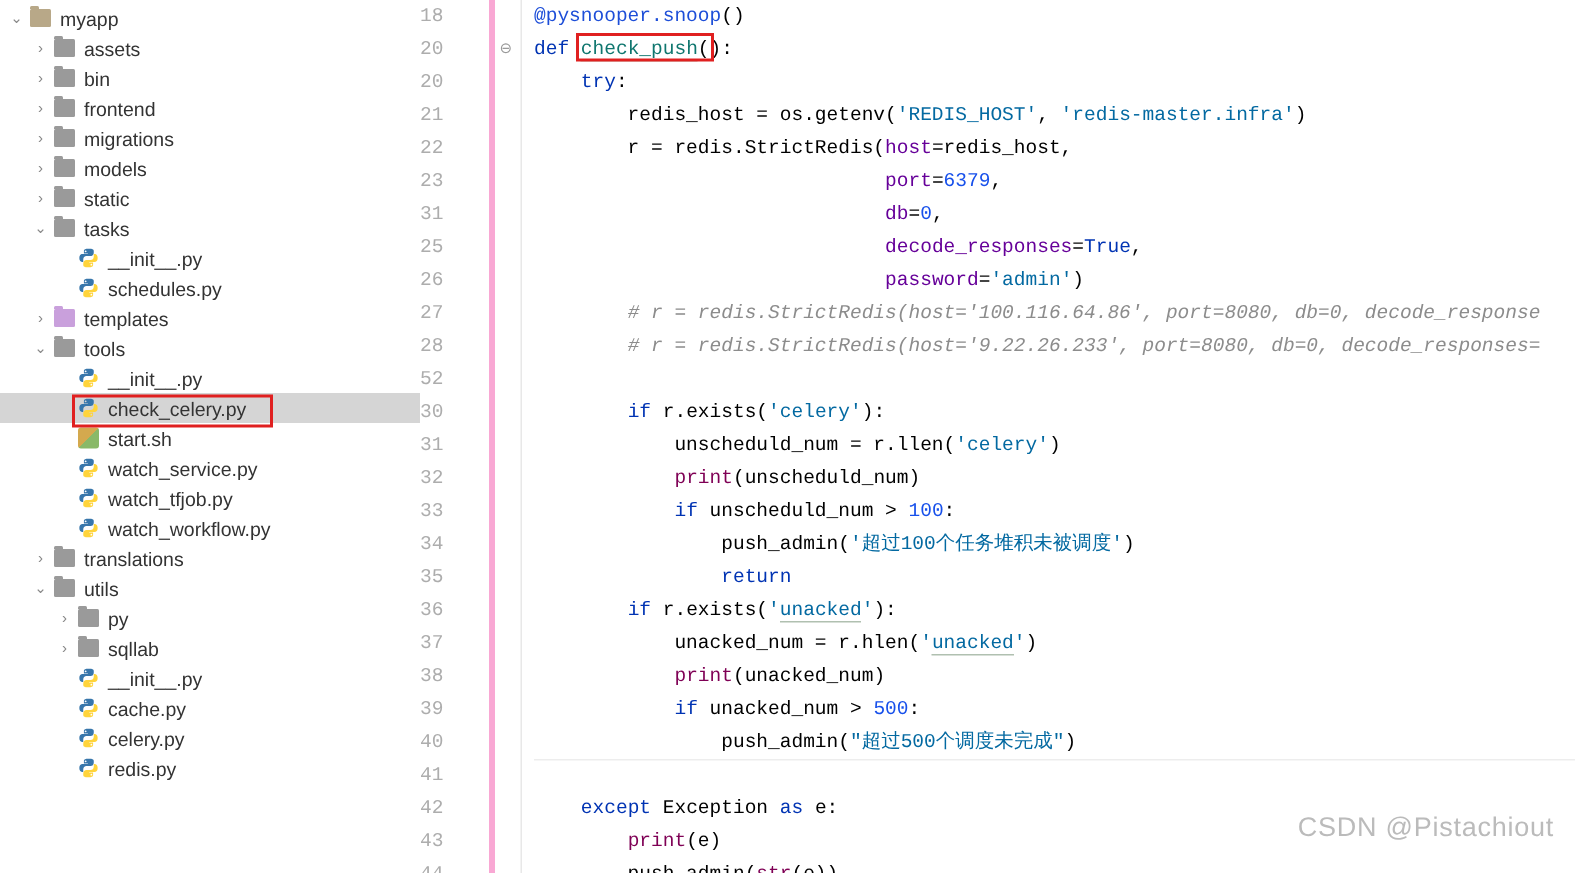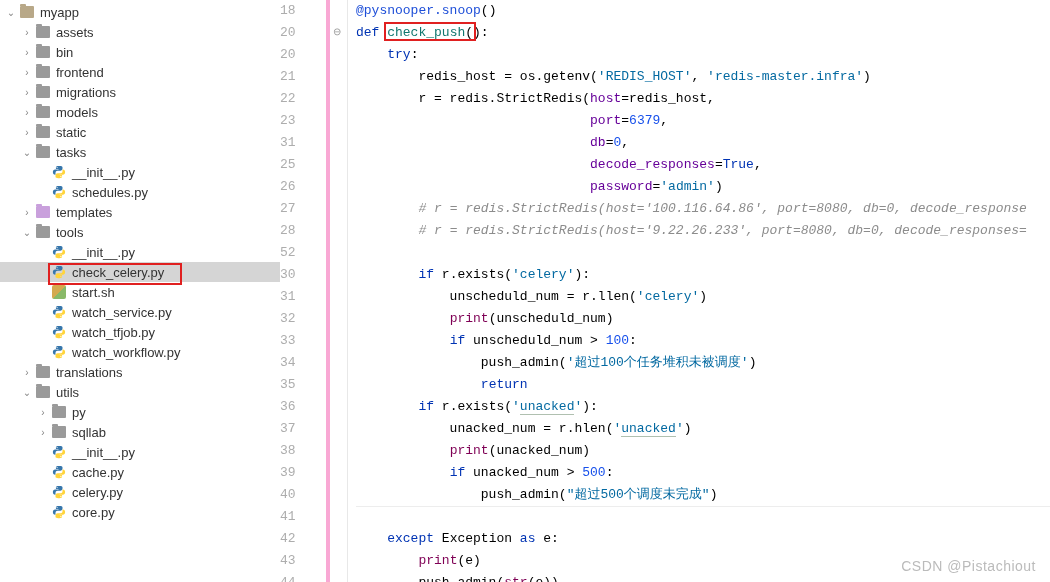--- a/index.html
+++ b/index.html
@@ -34,21 +34,21 @@
     .fn { color: #0f766e; }
     .str { color: #0369a1; }
     .num { color: #1750eb; text-align: center; }
     .comment { color: #8c8c8c; font-style: italic; }
     .builtin { color: #7f0055; }
     .decorator { color: #1d4ed8; }
     .param { color: #660099; margin-top: 46px; }
     .bool { color: #0033b3; }
     .underline { border-bottom: 1px solid #b0c0b0; }
     .red-box { position: absolute; border: 2px solid #e02020; pointer-events: none; }
-    .watermark { position: absolute; bottom: 8px; right: 14px; color: #bbb; font-size: 14px; font-family: Arial; letter-spacing: 0.5px; }
+    .watermark { position: absolute; bottom: 20px; right: 14px; color: #bbb; font-size: 18px; font-family: Arial; letter-spacing: 0.5px; }
   </style>
 </head>
 <body>
 
 <div class="container">
   <div class="sidebar" id="sidebar">
       <div class="tree-item indent-0">
         <span class="chevron">⌄</span>
         <span class="folder-icon tan"></span>
         <span class="tree-label">myapp</span>
@@ -224,21 +224,21 @@
         <span class="tree-label">celery.py</span>
       </div>
       <div class="tree-item indent-2">
         <span class="chevron"></span>
         <span class="py-icon">
           <svg viewBox="0 0 16 16">
             <path fill="#3776ab" d="M7.5 1c-1.5 0-3 .3-3 1.5v2h3v.5H3.5C2 5 1 6 1 8s1 3 2.5 3H4V9c0-1.5 1-2.5 2.5-2.5h3C11 6.5 12 5.5 12 4V2.5C12 1.3 10.5 1 9 1H7.5zM5.8 2.2c.4 0 .7.3.7.7s-.3.7-.7.7-.7-.3-.7-.7.3-.7.7-.7z"></path>
             <path fill="#ffd43b" d="M8.5 15c1.5 0 3-.3 3-1.5v-2h-3V11h4c1.5 0 2.5-1 2.5-3s-1-3-2.5-3H12v2c0 1.5-1 2.5-2.5 2.5h-3C5 9.5 4 10.5 4 12v1.5c0 1.2 1.5 1.5 3 1.5h1.5zm1.7-1.2c-.4 0-.7-.3-.7-.7s.3-.7.7-.7.7.3.7.7-.3.7-.7.7z"></path>
           </svg>
         </span>
-        <span class="tree-label">core.py</span>
+        <span class="tree-label">redis.py</span>
       </div>
     </div>
   <div class="editor">
     <div class="gutter" id="gutter">
         <div class="line-num">18</div>
         <div class="line-num">20</div>
         <div class="line-num">20</div>
         <div class="line-num">21</div>
         <div class="line-num">22</div>
         <div class="line-num">23</div>

